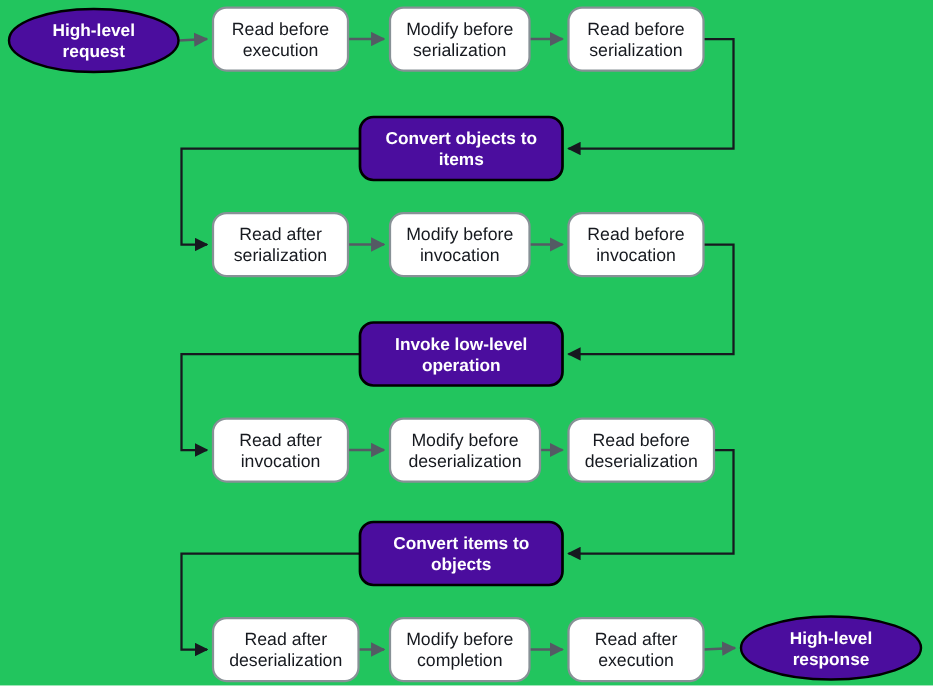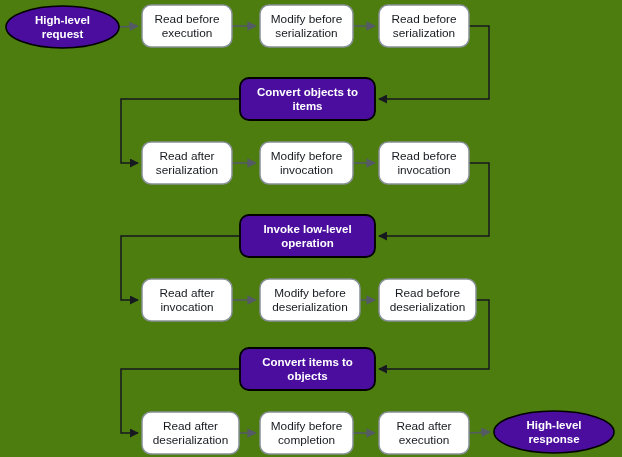--- a/index.html
+++ b/index.html
@@ -7,21 +7,21 @@
     padding: 0;
     background: #ffffff;
   }
   body {
     font-family: "Liberation Sans", sans-serif;
   }
   #diagram-root {
     position: relative;
     width: 622px;
     height: 457px;
-    background: #4d7c0f;
+    background: #22c55e;
     overflow: hidden;
   }
   #flow-svg {
     position: absolute;
     top: 0;
     left: 0;
     width: 622px;
     height: 457px;
   }
 </style>

